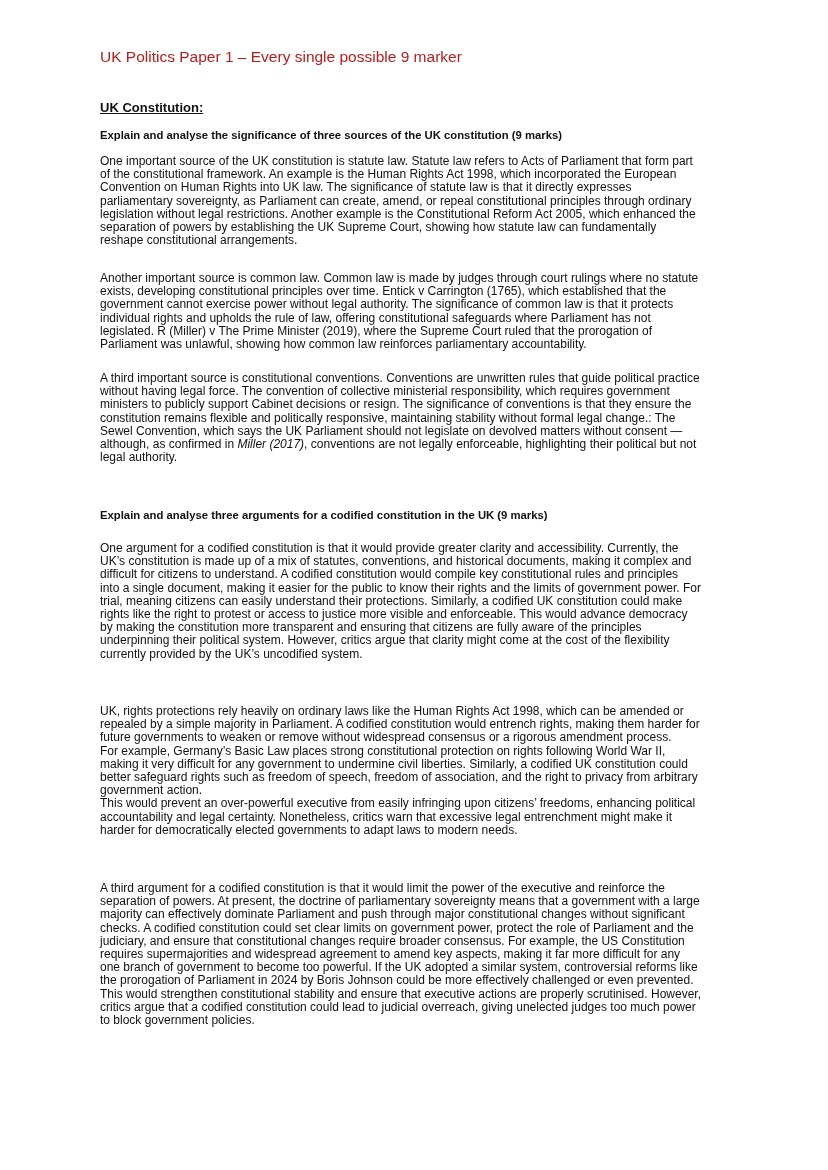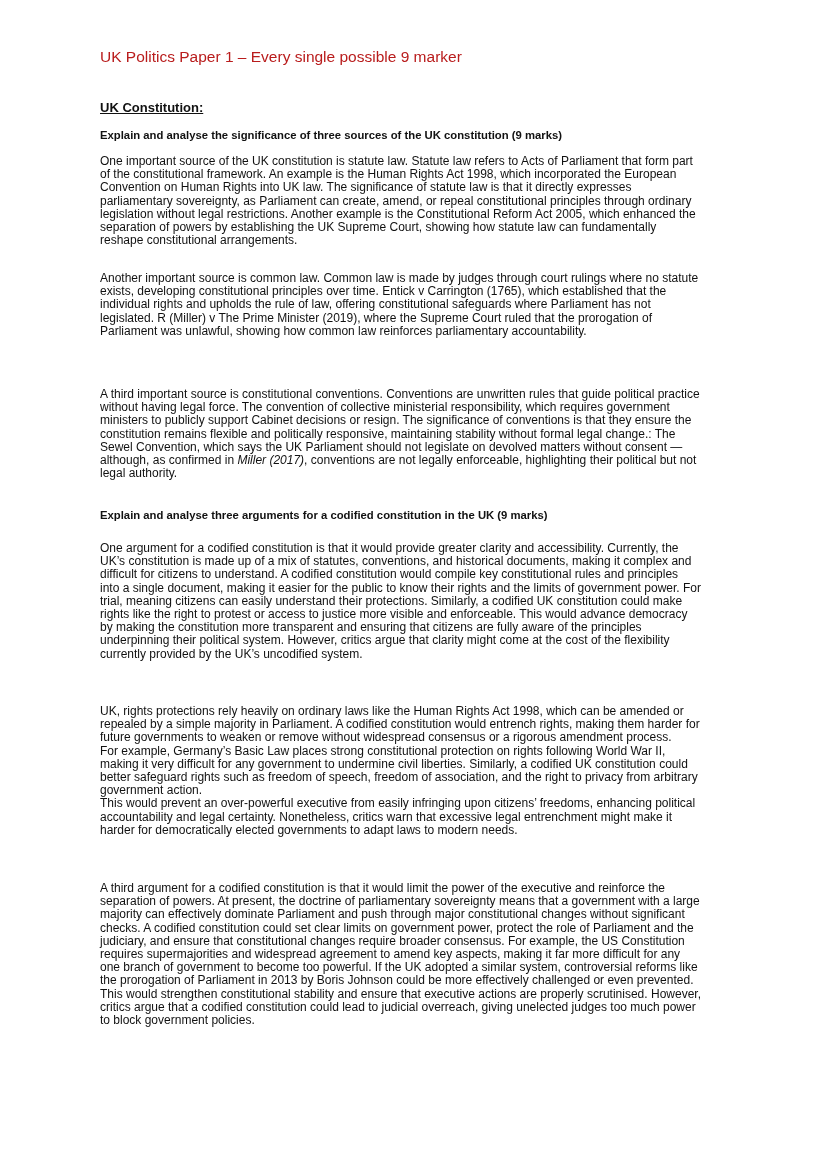--- a/index.html
+++ b/index.html
@@ -28,26 +28,27 @@
     <span class="ln">Convention on Human Rights into UK law. The significance of statute law is that it directly expresses</span>
     <span class="ln">parliamentary sovereignty, as Parliament can create, amend, or repeal constitutional principles through ordinary</span>
     <span class="ln">legislation without legal restrictions. Another example is the Constitutional Reform Act 2005, which enhanced the</span>
     <span class="ln">separation of powers by establishing the UK Supreme Court, showing how statute law can fundamentally</span>
     <span class="ln">reshape constitutional arrangements.</span>
   </div>
 
   <div class="para" style="top:272px">
     <span class="ln">Another important source is common law. Common law is made by judges through court rulings where no statute</span>
     <span class="ln">exists, developing constitutional principles over time. Entick v Carrington (1765), which established that the</span>
+    <span class="ln">government cannot exercise power without legal authority. The significance of common law is that it protects</span>
     <span class="ln">individual rights and upholds the rule of law, offering constitutional safeguards where Parliament has not</span>
     <span class="ln">legislated. R (Miller) v The Prime Minister (2019), where the Supreme Court ruled that the prorogation of</span>
     <span class="ln">Parliament was unlawful, showing how common law reinforces parliamentary accountability.</span>
   </div>
 
-  <div class="para" style="top:388px">
+  <div class="para" style="top:372px">
     <span class="ln">A third important source is constitutional conventions. Conventions are unwritten rules that guide political practice</span>
     <span class="ln">without having legal force. The convention of collective ministerial responsibility, which requires government</span>
     <span class="ln">ministers to publicly support Cabinet decisions or resign. The significance of conventions is that they ensure the</span>
     <span class="ln">constitution remains flexible and politically responsive, maintaining stability without formal legal change.: The</span>
     <span class="ln">Sewel Convention, which says the UK Parliament should not legislate on devolved matters without consent —</span>
     <span class="ln"><span>although, as confirmed in </span><em>Miller (2017)</em><span>, conventions are not legally enforceable, highlighting their political but not</span></span>
     <span class="ln">legal authority.</span>
   </div>
 
   <div class="question" style="top:509px">Explain and analyse three arguments for a codified constitution in the UK (9 marks)</div>
@@ -78,18 +79,18 @@
   </div>
 
   <div class="para" style="top:882px">
     <span class="ln">A third argument for a codified constitution is that it would limit the power of the executive and reinforce the</span>
     <span class="ln">separation of powers. At present, the doctrine of parliamentary sovereignty means that a government with a large</span>
     <span class="ln">majority can effectively dominate Parliament and push through major constitutional changes without significant</span>
     <span class="ln">checks. A codified constitution could set clear limits on government power, protect the role of Parliament and the</span>
     <span class="ln">judiciary, and ensure that constitutional changes require broader consensus. For example, the US Constitution</span>
     <span class="ln">requires supermajorities and widespread agreement to amend key aspects, making it far more difficult for any</span>
     <span class="ln">one branch of government to become too powerful. If the UK adopted a similar system, controversial reforms like</span>
-    <span class="ln">the prorogation of Parliament in 2013 by Boris Johnson could be more effectively challenged or even prevented.</span>
+    <span class="ln">the prorogation of Parliament in 2024 by Boris Johnson could be more effectively challenged or even prevented.</span>
     <span class="ln">This would strengthen constitutional stability and ensure that executive actions are properly scrutinised. However,</span>
     <span class="ln">critics argue that a codified constitution could lead to judicial overreach, giving unelected judges too much power</span>
     <span class="ln">to block government policies.</span>
   </div>
 </div>
 
 </body></html>

